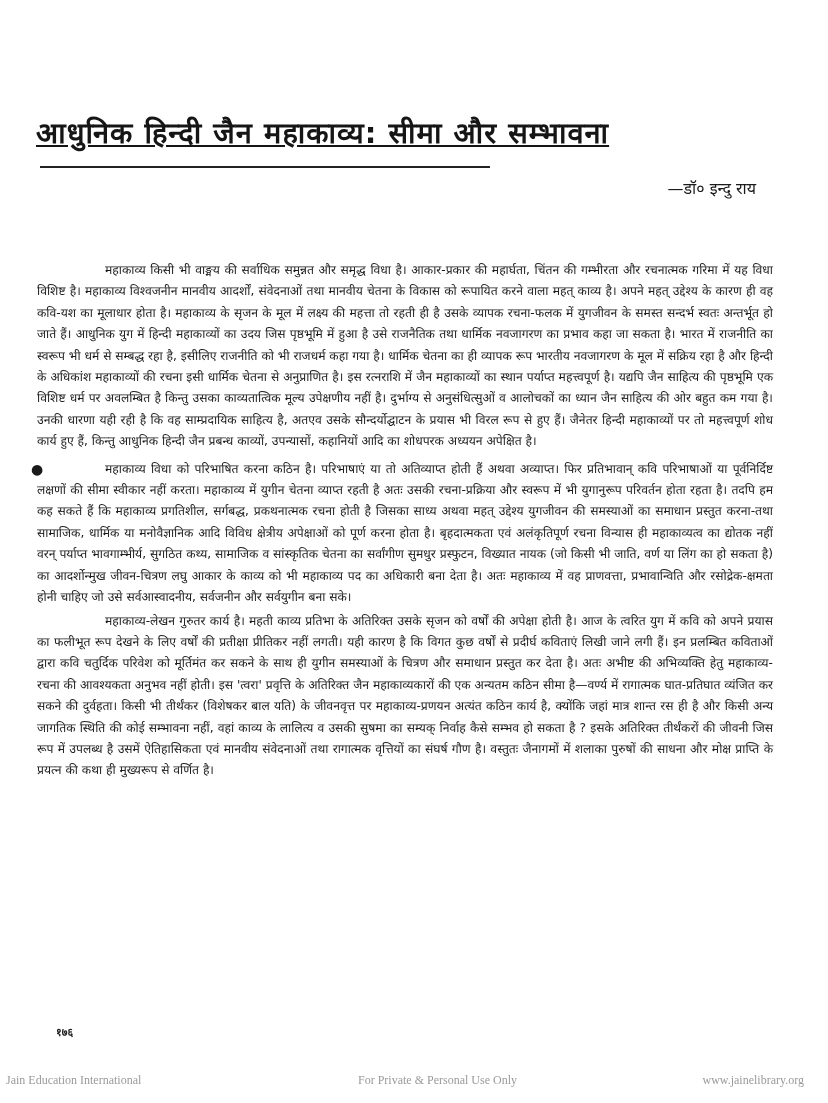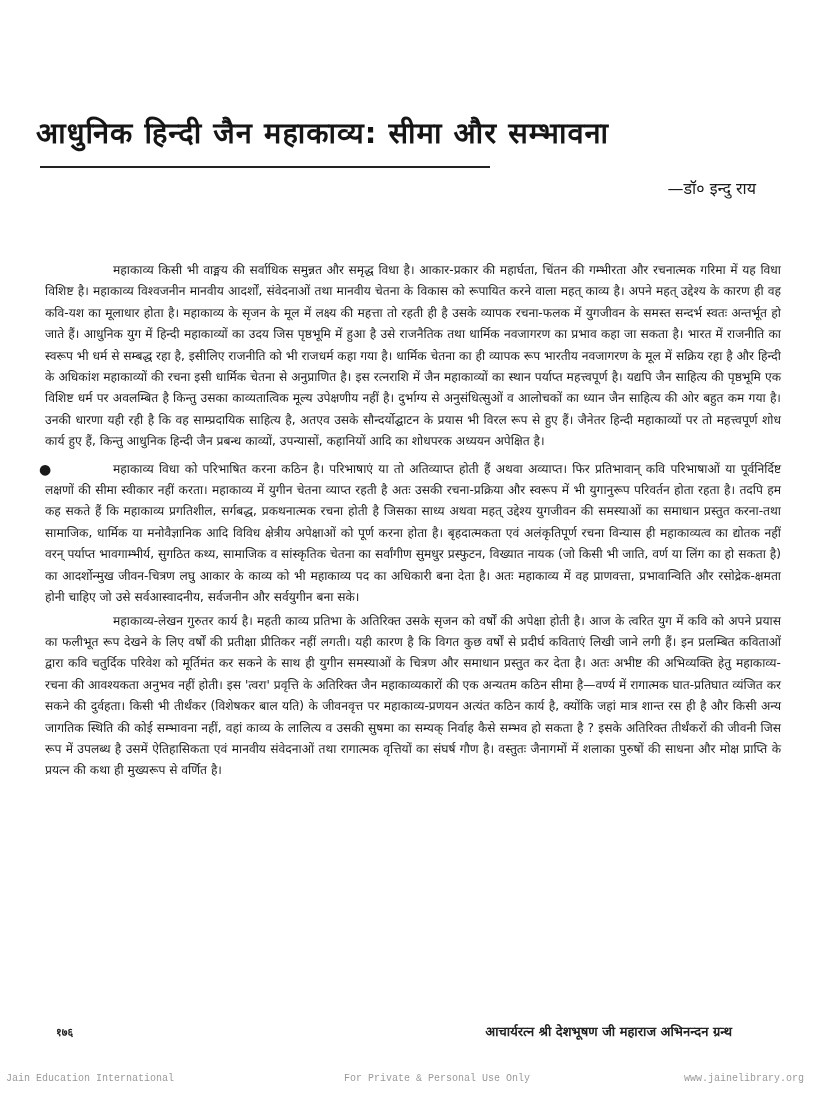--- a/index.html
+++ b/index.html
@@ -1,60 +1,59 @@
 <!DOCTYPE html>
 <html><head>
   <meta charset="utf-8">
   <style>
     html, body { margin: 0; padding: 0; background: #ffffff; }
     body { width: 828px; height: 1103px; position: relative; overflow: hidden;
            font-family: "DejaVu Sans", sans-serif; color: #1a1a1a; }
     .page { position: absolute; left: 0; top: 0; width: 828px; height: 1103px; }
     .title { position: absolute; left: 36px; top: 112px; width: 760px;
              font-family: "DejaVu Sans", sans-serif; font-weight: bold;
-             font-size: 29px; letter-spacing: 1px; color: #151515; white-space: nowrap; }
+             font-size: 29px; letter-spacing: 1px; color: #151515; white-space: nowrap; text-decoration: underline; }
     .rule { position: absolute; left: 40px; top: 166px; width: 450px; height: 0;
             border-top: 2px solid #222; }
     .author { position: absolute; right: 72px; top: 177px; font-size: 16px;
               color: #1a1a1a; white-space: nowrap; margin-left: 18px; }
-    .body-text { position: absolute; left: 45px; top: 260px; width: 736px;
+    .body-text { position: absolute; left: 37px; top: 260px; width: 736px;
                  font-size: 12.2px; line-height: 21.4px; text-align: justify;
                  text-align-last: left; }
     .para { margin: 0 0 2px 0; text-indent: 68px; }
     .para.gap { margin-top: 6px; }
     .bullet { position: absolute; left: -6px; font-size: 14px; font-weight: bold;
               text-indent: 0; }
     .para.bul { position: relative; }
     .footer-left { position: absolute; left: 56px; top: 1024px; font-size: 11px;
                    font-weight: bold; color: #222; }
     .footer-right { position: absolute; right: 96px; top: 1022px; font-size: 13px;
                     font-weight: bold; color: #222; white-space: nowrap; }
-    .wm { position: absolute; top: 1073px; font-family: Liberation Mono, monospace;
-          font-size: 10px; color: #9a9a9a; white-space: nowrap; text-align: right; }
+    .wm { position: absolute; top: 1073px; font-family: Liberation Serif, serif;
+          font-size: 12px; color: #9a9a9a; white-space: nowrap; text-align: right; }
     .wm.l { left: 6px; }
-    .wm.c { left: 344px; }
+    .wm.c { left: 358px; }
     .wm.r { right: 24px; }
   </style>
 </head>
 <body>
 
 <div class="page">
 
   <div class="title">आधुनिक हिन्दी जैन महाकाव्य: सीमा और सम्भावना</div>
   <div class="rule"></div>
   <div class="author">—डॉ० इन्दु राय</div>
 
   <div class="body-text">
     <p class="para">महाकाव्य किसी भी वाङ्मय की सर्वाधिक समुन्नत और समृद्ध विधा है। आकार-प्रकार की महार्घता, चिंतन की गम्भीरता और रचनात्मक गरिमा में यह विधा विशिष्ट है। महाकाव्य विश्वजनीन मानवीय आदर्शों, संवेदनाओं तथा मानवीय चेतना के विकास को रूपायित करने वाला महत् काव्य है। अपने महत् उद्देश्य के कारण ही वह कवि-यश का मूलाधार होता है। महाकाव्य के सृजन के मूल में लक्ष्य की महत्ता तो रहती ही है उसके व्यापक रचना-फलक में युगजीवन के समस्त सन्दर्भ स्वतः अन्तर्भूत हो जाते हैं। आधुनिक युग में हिन्दी महाकाव्यों का उदय जिस पृष्ठभूमि में हुआ है उसे राजनैतिक तथा धार्मिक नवजागरण का प्रभाव कहा जा सकता है। भारत में राजनीति का स्वरूप भी धर्म से सम्बद्ध रहा है, इसीलिए राजनीति को भी राजधर्म कहा गया है। धार्मिक चेतना का ही व्यापक रूप भारतीय नवजागरण के मूल में सक्रिय रहा है और हिन्दी के अधिकांश महाकाव्यों की रचना इसी धार्मिक चेतना से अनुप्राणित है। इस रत्नराशि में जैन महाकाव्यों का स्थान पर्याप्त महत्त्वपूर्ण है। यद्यपि जैन साहित्य की पृष्ठभूमि एक विशिष्ट धर्म पर अवलम्बित है किन्तु उसका काव्यतात्विक मूल्य उपेक्षणीय नहीं है। दुर्भाग्य से अनुसंधित्सुओं व आलोचकों का ध्यान जैन साहित्य की ओर बहुत कम गया है। उनकी धारणा यही रही है कि वह साम्प्रदायिक साहित्य है, अतएव उसके सौन्दर्योद्घाटन के प्रयास भी विरल रूप से हुए हैं। जैनेतर हिन्दी महाकाव्यों पर तो महत्त्वपूर्ण शोध कार्य हुए हैं, किन्तु आधुनिक हिन्दी जैन प्रबन्ध काव्यों, उपन्यासों, कहानियों आदि का शोधपरक अध्ययन अपेक्षित है।</p>
     <p class="para bul gap">
       <span class="bullet">●</span><span>महाकाव्य विधा को परिभाषित करना कठिन है। परिभाषाएं या तो अतिव्याप्त होती हैं अथवा अव्याप्त। फिर प्रतिभावान् कवि परिभाषाओं या पूर्वनिर्दिष्ट लक्षणों की सीमा स्वीकार नहीं करता। महाकाव्य में युगीन चेतना व्याप्त रहती है अतः उसकी रचना-प्रक्रिया और स्वरूप में भी युगानुरूप परिवर्तन होता रहता है। तदपि हम कह सकते हैं कि महाकाव्य प्रगतिशील, सर्गबद्ध, प्रकथनात्मक रचना होती है जिसका साध्य अथवा महत् उद्देश्य युगजीवन की समस्याओं का समाधान प्रस्तुत करना-तथा सामाजिक, धार्मिक या मनोवैज्ञानिक आदि विविध क्षेत्रीय अपेक्षाओं को पूर्ण करना होता है। बृहदात्मकता एवं अलंकृतिपूर्ण रचना विन्यास ही महाकाव्यत्व का द्योतक नहीं वरन् पर्याप्त भावगाम्भीर्य, सुगठित कथ्य, सामाजिक व सांस्कृतिक चेतना का सर्वांगीण सुमधुर प्रस्फुटन, विख्यात नायक (जो किसी भी जाति, वर्ण या लिंग का हो सकता है) का आदर्शोन्मुख जीवन-चित्रण लघु आकार के काव्य को भी महाकाव्य पद का अधिकारी बना देता है। अतः महाकाव्य में वह प्राणवत्ता, प्रभावान्विति और रसोद्रेक-क्षमता होनी चाहिए जो उसे सर्वआस्वादनीय, सर्वजनीन और सर्वयुगीन बना सके।</span>
     </p>
     <p class="para">महाकाव्य-लेखन गुरुतर कार्य है। महती काव्य प्रतिभा के अतिरिक्त उसके सृजन को वर्षों की अपेक्षा होती है। आज के त्वरित युग में कवि को अपने प्रयास का फलीभूत रूप देखने के लिए वर्षों की प्रतीक्षा प्रीतिकर नहीं लगती। यही कारण है कि विगत कुछ वर्षों से प्रदीर्घ कविताएं लिखी जाने लगी हैं। इन प्रलम्बित कविताओं द्वारा कवि चतुर्दिक परिवेश को मूर्तिमंत कर सकने के साथ ही युगीन समस्याओं के चित्रण और समाधान प्रस्तुत कर देता है। अतः अभीष्ट की अभिव्यक्ति हेतु महाकाव्य-रचना की आवश्यकता अनुभव नहीं होती। इस 'त्वरा' प्रवृत्ति के अतिरिक्त जैन महाकाव्यकारों की एक अन्यतम कठिन सीमा है—वर्ण्य में रागात्मक घात-प्रतिघात व्यंजित कर सकने की दुर्वहता। किसी भी तीर्थंकर (विशेषकर बाल यति) के जीवनवृत्त पर महाकाव्य-प्रणयन अत्यंत कठिन कार्य है, क्योंकि जहां मात्र शान्त रस ही है और किसी अन्य जागतिक स्थिति की कोई सम्भावना नहीं, वहां काव्य के लालित्य व उसकी सुषमा का सम्यक् निर्वाह कैसे सम्भव हो सकता है ? इसके अतिरिक्त तीर्थंकरों की जीवनी जिस रूप में उपलब्ध है उसमें ऐतिहासिकता एवं मानवीय संवेदनाओं तथा रागात्मक वृत्तियों का संघर्ष गौण है। वस्तुतः जैनागमों में शलाका पुरुषों की साधना और मोक्ष प्राप्ति के प्रयत्न की कथा ही मुख्यरूप से वर्णित है।</p>
   </div>
 
   <div class="footer-left">१७६</div>
-  <div class="footer-right">आचार्यरत्न श्री देशभूषण जी महाराज अभिनन्दन ग्रन्थ</div>
 
   <div class="wm l">Jain Education International</div>
   <div class="wm c">For Private &amp; Personal Use Only</div>
   <div class="wm r">www.jainelibrary.org</div>
 
 </div>
 
 </body></html>

